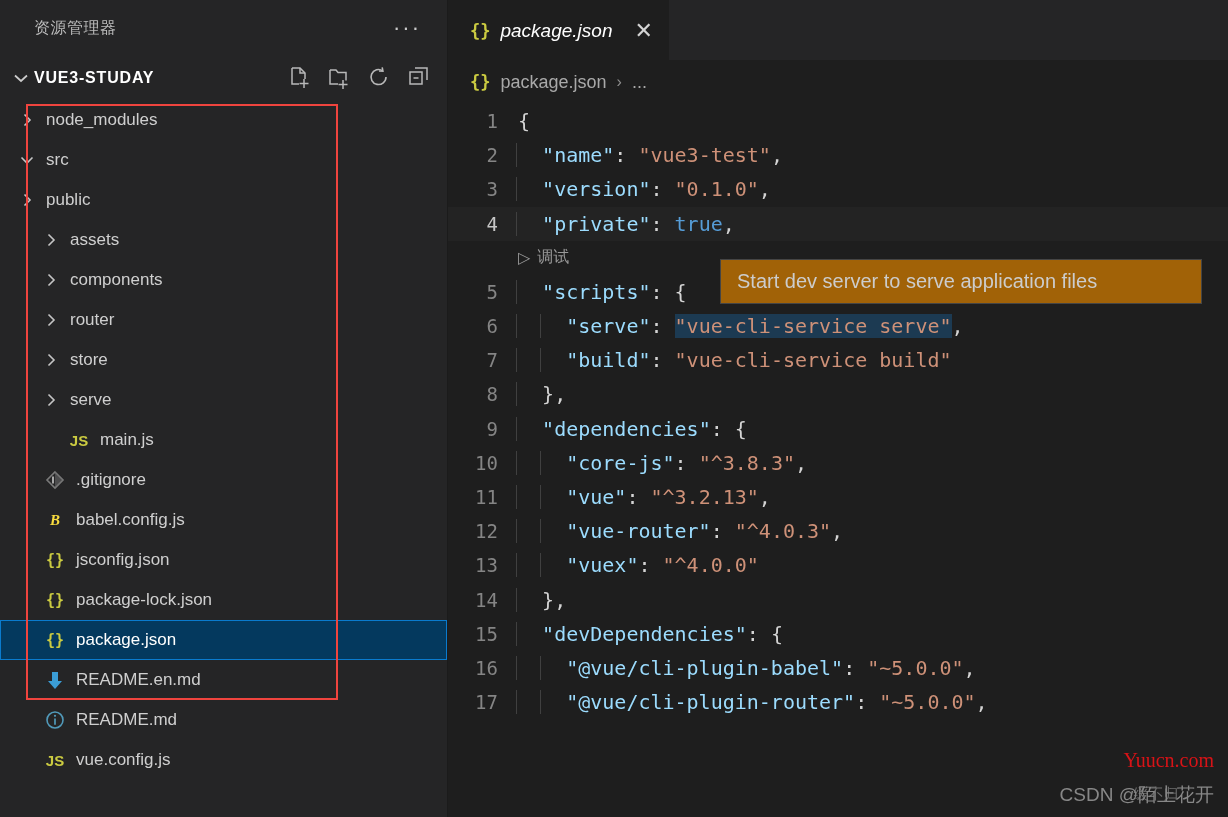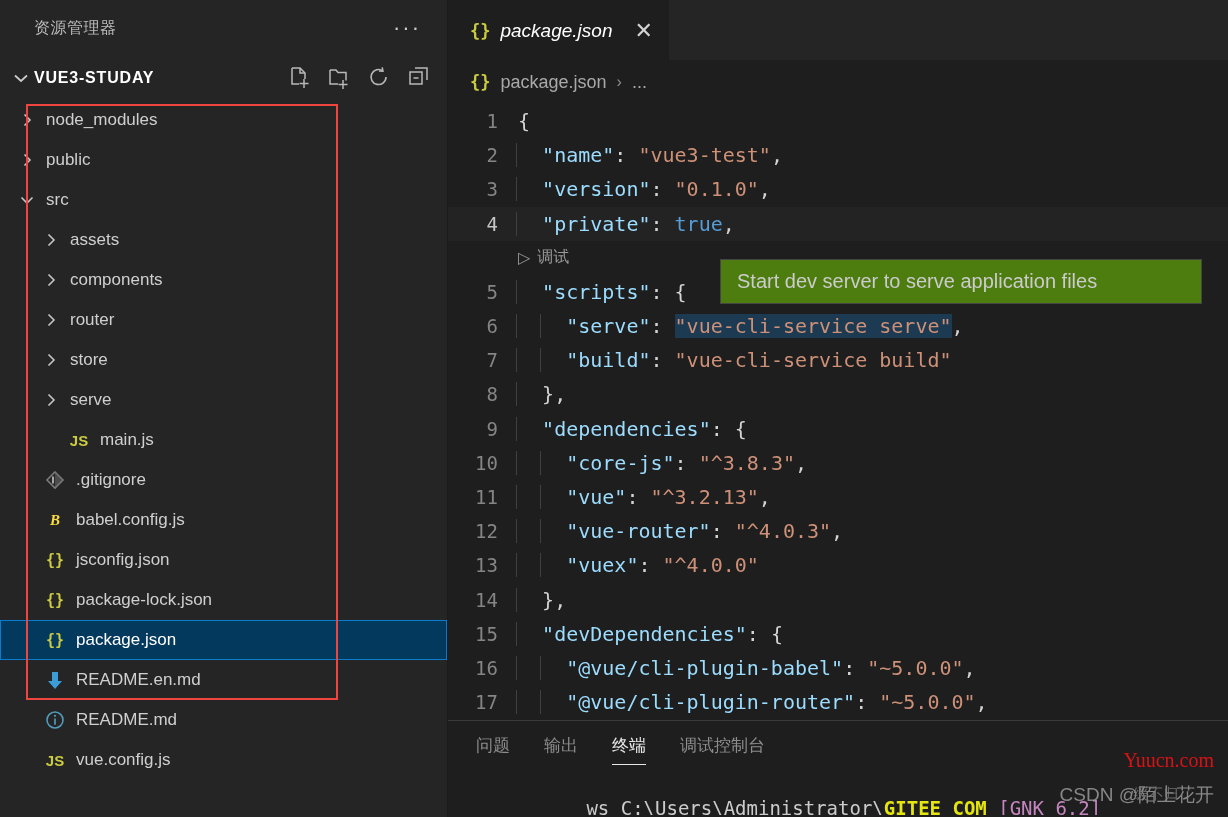--- a/index.html
+++ b/index.html
@@ -164,21 +164,21 @@
     padding-left: 70px;
     font-family: "Liberation Sans", sans-serif;
     font-size: 16px; color: #999999;
     gap: 7px;
   }
   .codelens .lens-link { cursor: pointer; }
 
   
   .hovertip {
     position: absolute;
-    background: #4d7c0f;
+    background: #a16207;
     border: 1px solid #454545;
     color: #cccccc;
     font-family: "Liberation Sans", sans-serif;
     font-size: 20px;
     padding: 10px 16px;
     box-sizing: border-box;
     z-index: 40;
     white-space: nowrap;
   }
 
@@ -294,32 +294,32 @@
           <span class="arrow">
             <svg width="20" height="20" viewBox="0 0 20 20">
               <path d="M7.5 4.5 L13 10 L7.5 15.5" fill="none" stroke="#c5c5c5" stroke-width="1.6"></path>
             </svg>
           </span>
           <span class="label">node_modules</span>
         </div>
         <div class="row" style="padding-left: 14px;">
           <span class="arrow">
             <svg width="20" height="20" viewBox="0 0 20 20">
+              <path d="M4.5 7.5 L10 13 L15.5 7.5" fill="none" stroke="#c5c5c5" stroke-width="1.6"></path>
+            </svg>
+          </span>
+          <span class="label">src</span>
+        </div>
+        <div class="row" style="padding-left: 14px;">
+          <span class="arrow">
+            <svg width="20" height="20" viewBox="0 0 20 20">
               <path d="M7.5 4.5 L13 10 L7.5 15.5" fill="none" stroke="#c5c5c5" stroke-width="1.6"></path>
             </svg>
           </span>
           <span class="label">public</span>
-        </div>
-        <div class="row" style="padding-left: 14px;">
-          <span class="arrow">
-            <svg width="20" height="20" viewBox="0 0 20 20">
-              <path d="M4.5 7.5 L10 13 L15.5 7.5" fill="none" stroke="#c5c5c5" stroke-width="1.6"></path>
-            </svg>
-          </span>
-          <span class="label">src</span>
         </div>
         <div class="row" style="padding-left: 38px;">
           <span class="arrow">
             <svg width="20" height="20" viewBox="0 0 20 20">
               <path d="M7.5 4.5 L13 10 L7.5 15.5" fill="none" stroke="#c5c5c5" stroke-width="1.6"></path>
             </svg>
           </span>
           <span class="label">assets</span>
         </div>
         <div class="row" style="padding-left: 38px;">
@@ -459,33 +459,20 @@
           <div class="code-line"><div class="gutter">14</div><div class="codetext"><span class="guide" style="left: 2px;"></span><span>  </span><span class="tk-punc">},</span></div></div>
           <div class="code-line"><div class="gutter">15</div><div class="codetext"><span class="guide" style="left: 2px;"></span><span>  </span><span class="tk-key">"devDependencies"</span><span class="tk-punc">: {</span></div></div>
           <div class="code-line"><div class="gutter">16</div><div class="codetext"><span class="guide" style="left: 2px;"></span><span class="guide" style="left: 26.06px;"></span><span>    </span><span class="tk-key">"@vue/cli-plugin-babel"</span><span class="tk-punc">: </span><span class="tk-str">"~5.0.0"</span><span class="tk-punc">,</span></div></div>
           <div class="code-line"><div class="gutter">17</div><div class="codetext"><span class="guide" style="left: 2px;"></span><span class="guide" style="left: 26.06px;"></span><span>    </span><span class="tk-key">"@vue/cli-plugin-router"</span><span class="tk-punc">: </span><span class="tk-str">"~5.0.0"</span><span class="tk-punc">,</span></div></div>
         </div>
       <div class="hovertip" style="left:272px; top:155px; width:482px;">
         <span>Start dev server to serve application files</span>
       </div>
     </div>
 
-    <div class="panel">
-      <div class="panel-tabs" id="panel-tabs">
-          <div class="ptab">问题</div>
-          <div class="ptab">输出</div>
-          <div class="ptab active">终端</div>
-          <div class="ptab">调试控制台</div>
-        </div>
-      <div class="terminal">
-        <div class="term-line">
-          <span class="t-white">ws C:\Users\Administrator\</span><span class="t-yellow">GITEE_COM</span><span class="t-magenta"> [GNK 6.2]</span>
-        </div>
-      </div>
-    </div>
   </div>
 
   <div class="wm-yuucn">Yuucn.com</div>
   <div class="wm-csdn">
     <span>CSDN @陌上花开</span>
     <span class="ghost">缓不归</span>
   </div>
 
 </div>
 

